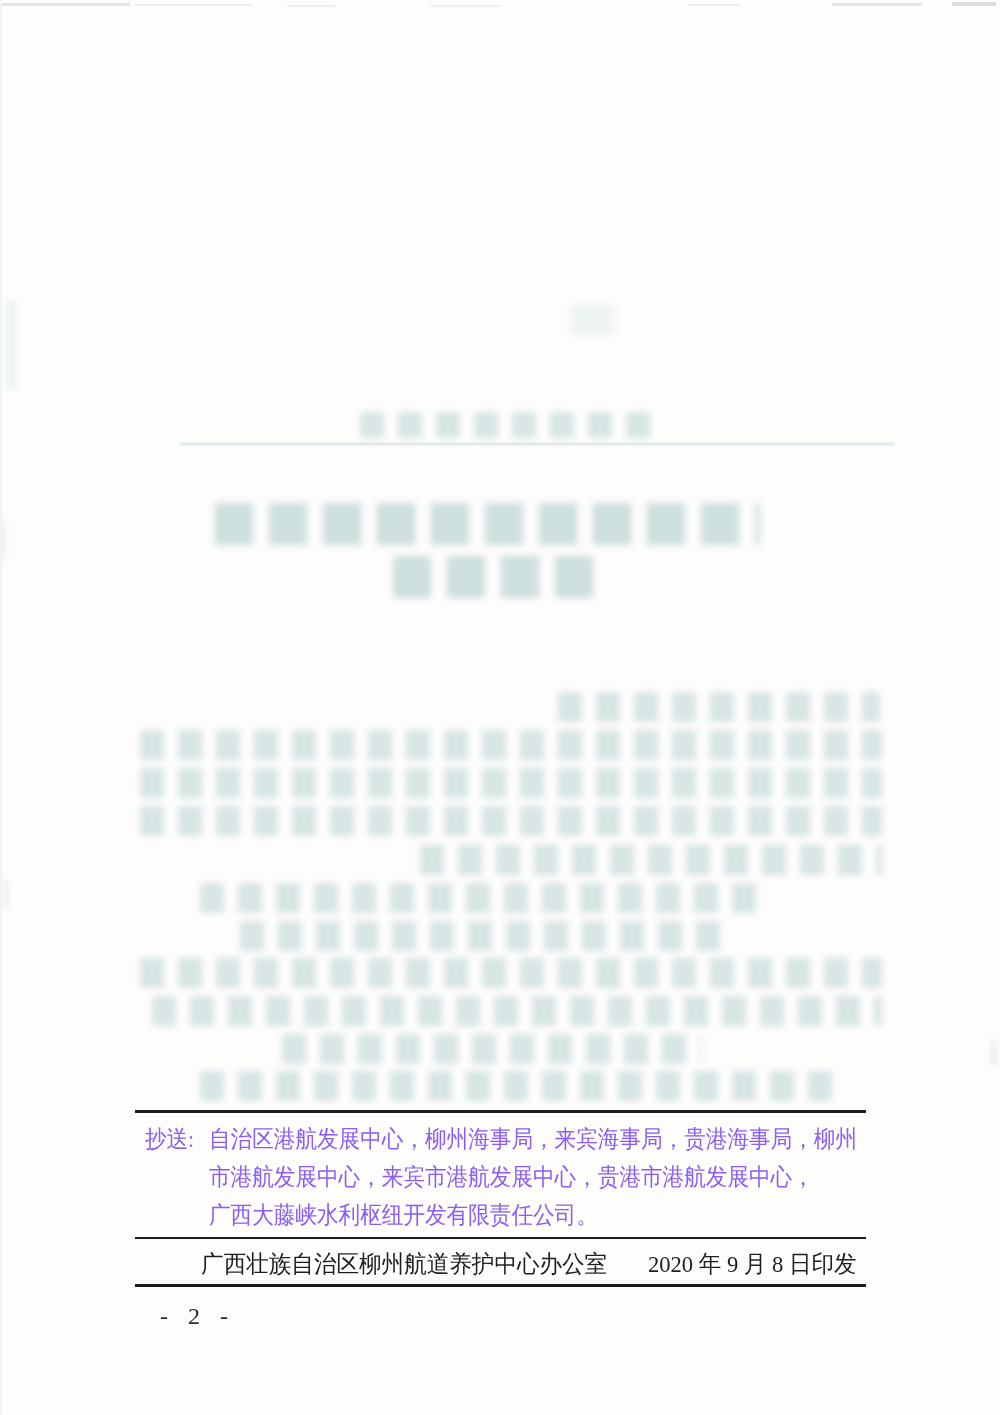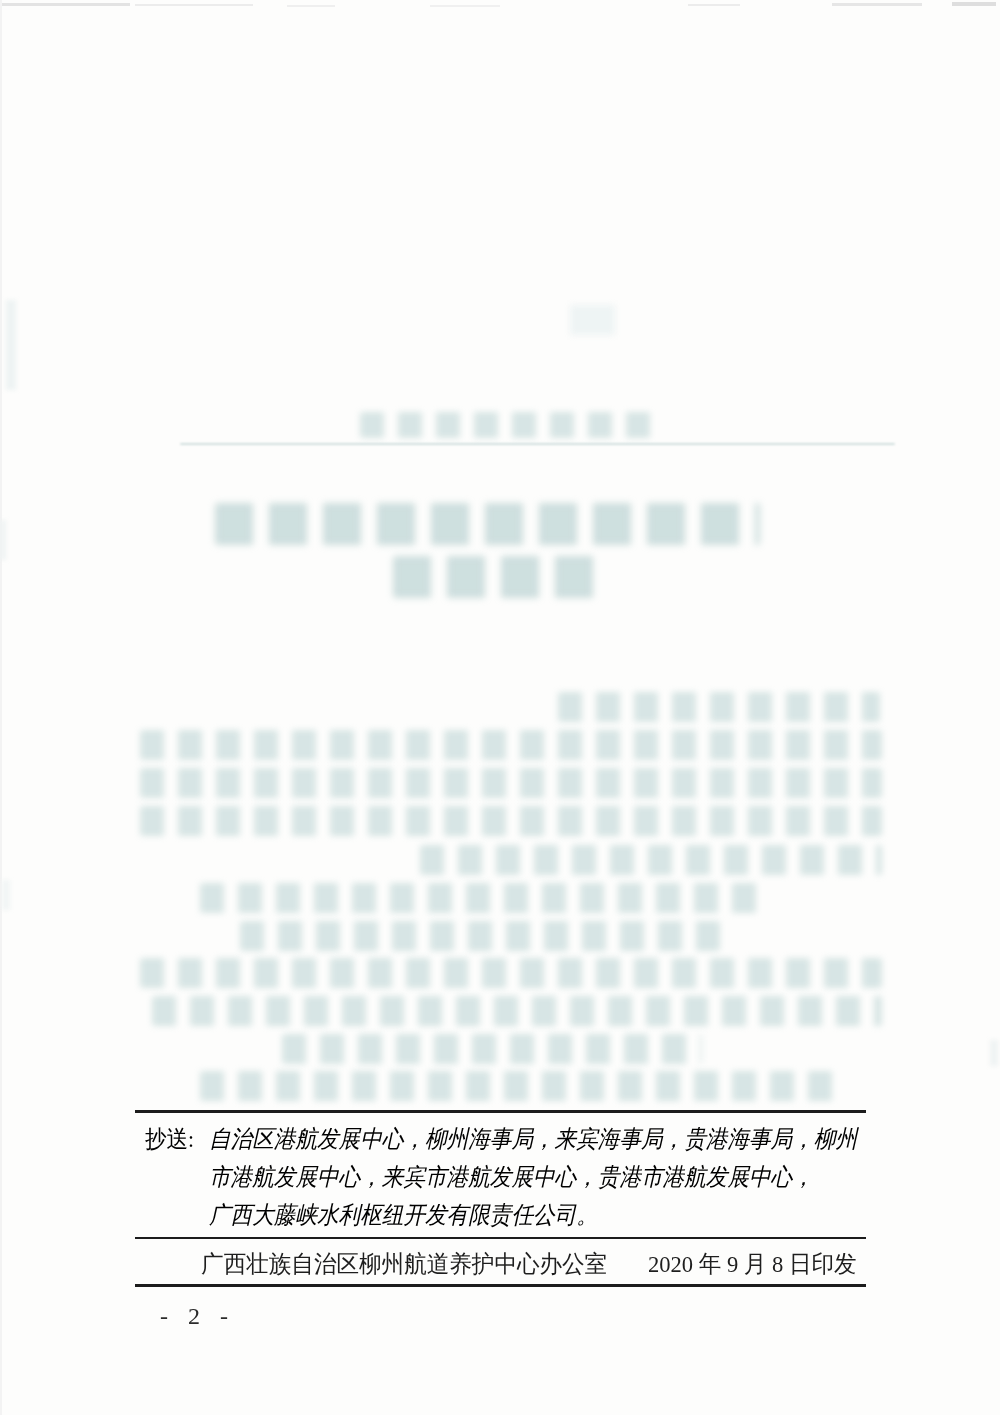--- a/index.html
+++ b/index.html
@@ -65,27 +65,27 @@
 
   
   .rule { position:absolute; left:135px; width:731px; background:#1c1c1c; }
   .rule-top { top:1110px; height:3px; }
   .rule-mid { top:1237px; height:2px; }
   .rule-bot { top:1284px; height:3px; }
 
   .cc-block {
     position:absolute; left:135px; top:1120px; width:731px;
     display:flex; align-items:flex-start;
-    color:#000000; font-size:24px; line-height:38px;
+    color:#8b5cf6; font-size:24px; line-height:38px;
   }
   .cc-label {
     flex:0 0 auto; padding-left:11px; white-space:nowrap;
     transform:scaleX(0.9); transform-origin:0 50%;
   }
-  .cc-lines { flex:1 1 auto; padding-left:8px;font-style:italic; }
+  .cc-lines { flex:1 1 auto; padding-left:8px; }
   .cc-line {
     white-space:nowrap;
     transform:scaleX(0.9); transform-origin:0 50%;
   }
 
   .imprint {
     position:absolute; left:135px; top:1244px; width:731px; height:40px;
     display:flex; justify-content:flex-end; align-items:center;
     padding:0; box-sizing:border-box;
     color:#1e1e1e; font-size:24px;

